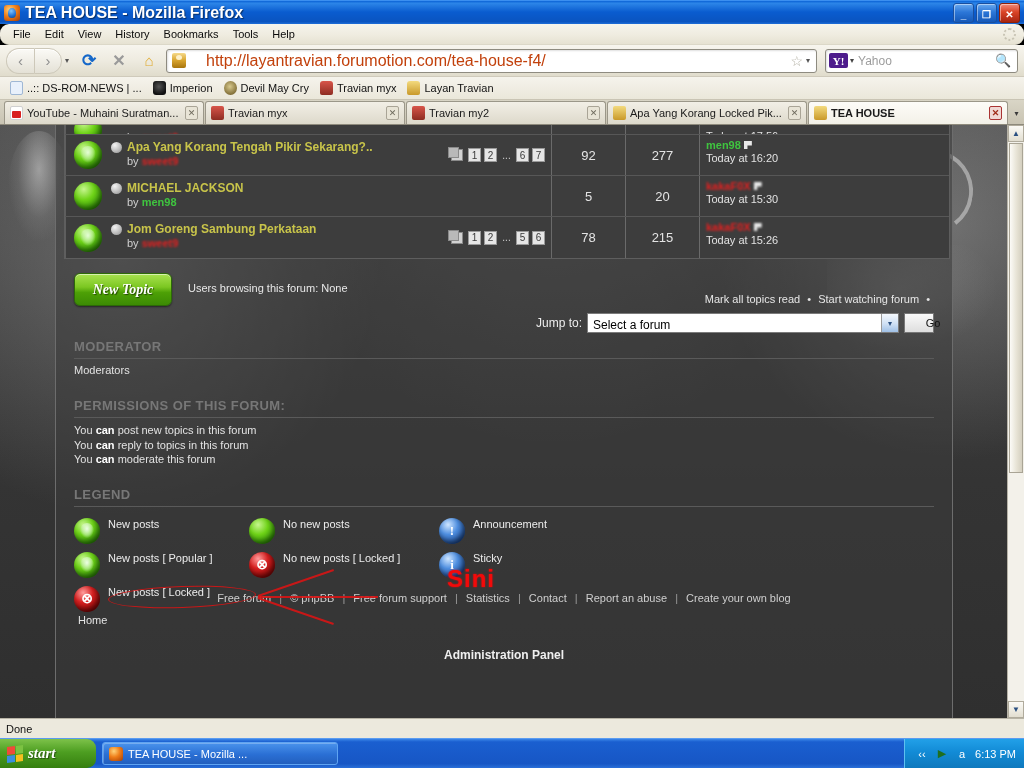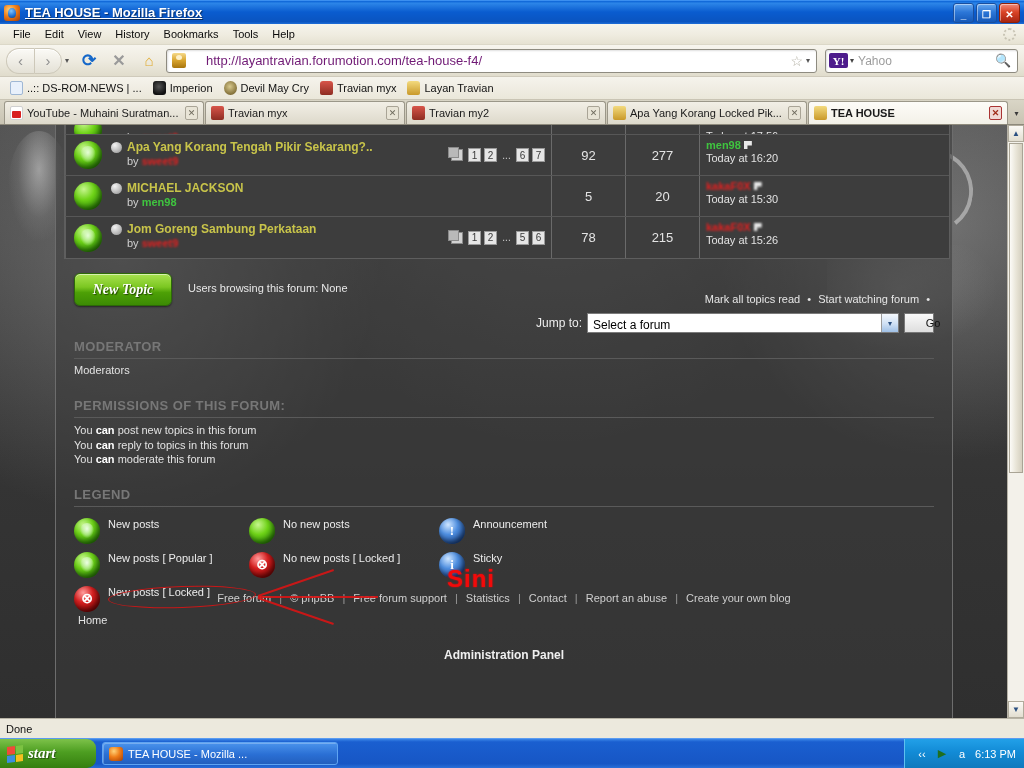--- a/index.html
+++ b/index.html
@@ -24,38 +24,39 @@
   .tb-icon {
     width: 16px; height: 16px; border-radius: 3px; margin-right: 5px;
     background: radial-gradient(circle at 35% 30%, #ffd37a 0%, #ef7d18 45%, #a33c05 100%);
     position: relative; flex: 0 0 16px;
   }
   .tb-icon:after {
     content:""; position:absolute; left:4px; top:3px; width:8px; height:10px;
     border-radius:50% 50% 45% 45%;
     background: radial-gradient(circle at 40% 30%, #7fc5ff 0%, #1f6fd0 60%, #12437f 100%);
   }
-  .tb-title { color:#fff; font-size:13px; font-weight:bold; text-shadow:1px 1px 1px rgba(0,0,0,.5); white-space:nowrap;text-decoration:underline; }
+  .tb-title { color:#fff; font-size:16px; font-weight:bold; text-shadow:1px 1px 1px rgba(0,0,0,.5); white-space:nowrap; }
   .tb-btns { margin-left:auto; display:flex; gap:2px; padding-right:2px; }
   .tb-btn {
     width:21px; height:20px; border:1px solid #1a4f9e; border-radius:3px;
     display:flex; align-items:flex-end; justify-content:center;
     font-size:10px; color:#fff; font-weight:bold; line-height:9px;
     background: linear-gradient(180deg,#6aaaf0 0%,#2c77d8 45%,#1558b8 100%);
     box-shadow: inset 1px 1px 0 rgba(255,255,255,.45);
   }
   .tb-btn.close { background: linear-gradient(180deg,#f08a7a 0%,#d94426 45%,#a82512 100%); border-color:#8e2109; }
   .tb-btn span { display:block; padding-bottom:3px; }
 
   
   .menubar {
     height: 21px; flex:0 0 21px;
     background: linear-gradient(180deg,#f6f4ec 0%,#efece0 55%,#e6e2d2 100%);
     display:flex; align-items:center; padding-left:6px;
     border-bottom: 1px solid #dcd8c8;
+    border-radius: 9px;
   }
   .menu-item { font-size:11px; color:#0a0a0a; padding:2px 7px; white-space:nowrap; }
   .menu-spin {
     margin-left:auto; margin-right:8px; width:13px; height:13px; border-radius:50%;
     border:2px dotted #c8c4b4;
   }
 
   
   .navbar {
     height:32px; flex:0 0 32px;
@@ -84,21 +85,21 @@
     flex:1 1 auto; height:24px; background:#fff; border:1px solid #8e8b80;
     border-radius:3px; display:flex; align-items:center; padding:0 3px;
     box-shadow: inset 1px 1px 2px rgba(0,0,0,.13);
   }
   .url-favicon {
     width:14px; height:15px; margin:0 4px 0 2px; flex:0 0 14px;
     background: linear-gradient(180deg,#f5d98a 0%,#d8a42e 50%,#a8750d 100%);
     border-radius:2px; position:relative;
   }
   .url-favicon:after{content:"";position:absolute;left:4px;top:2px;width:6px;height:5px;border-radius:50%;background:#fdf0c8;}
-  .url-text { flex:1 1 auto; font-size:13px; color:#701a75; white-space:nowrap; overflow:hidden;padding-left:16px; }
+  .url-text { flex:1 1 auto; font-size:16px; color:#c2410c; white-space:nowrap; overflow:hidden;padding-left:16px; }
   .url-star { color:#b3b0a4; font-size:14px; padding:0 3px; }
   .url-caret { color:#555; font-size:8px; padding-right:3px; }
 
   .searchbar {
     flex:0 0 193px; height:24px; background:#fff; border:1px solid #8e8b80; border-radius:3px;
     display:flex; align-items:center; padding:0 3px; margin-left:4px;
     box-shadow: inset 1px 1px 2px rgba(0,0,0,.13);
   }
   .yahoo-ico {
     width:19px; height:15px; background:#4d1b8c; color:#fff; font-size:11px; font-weight:bold;

